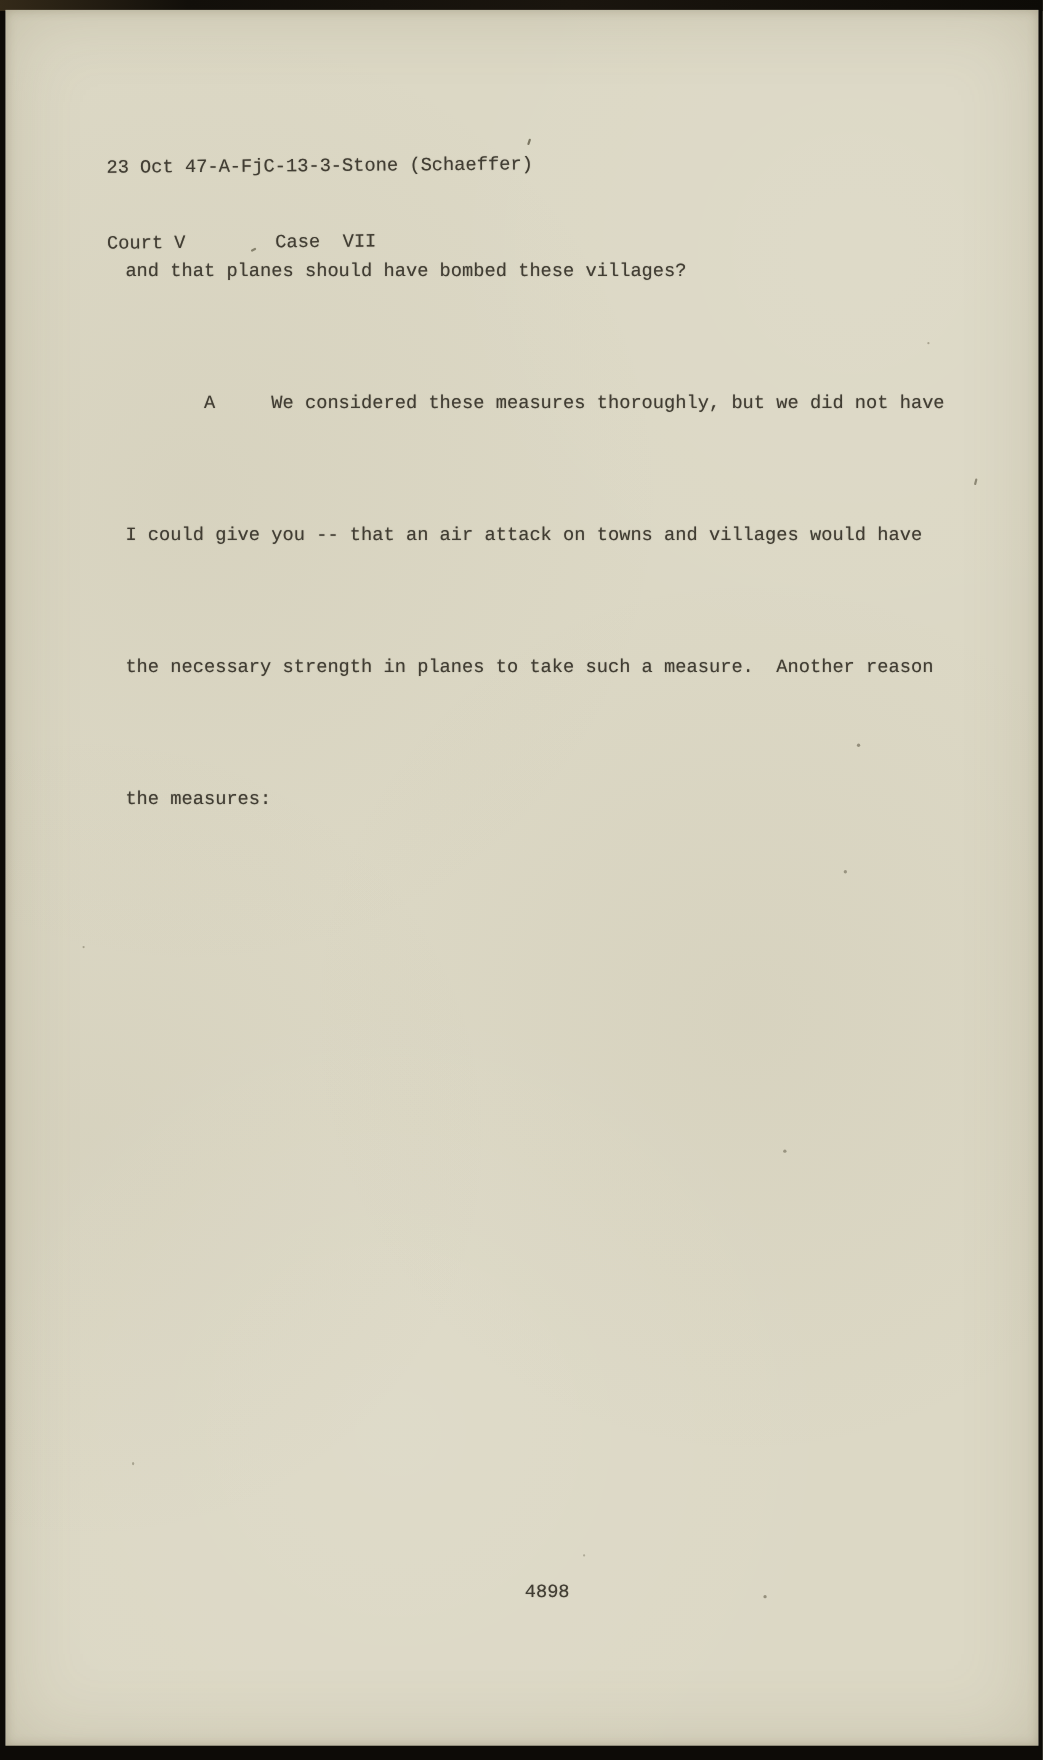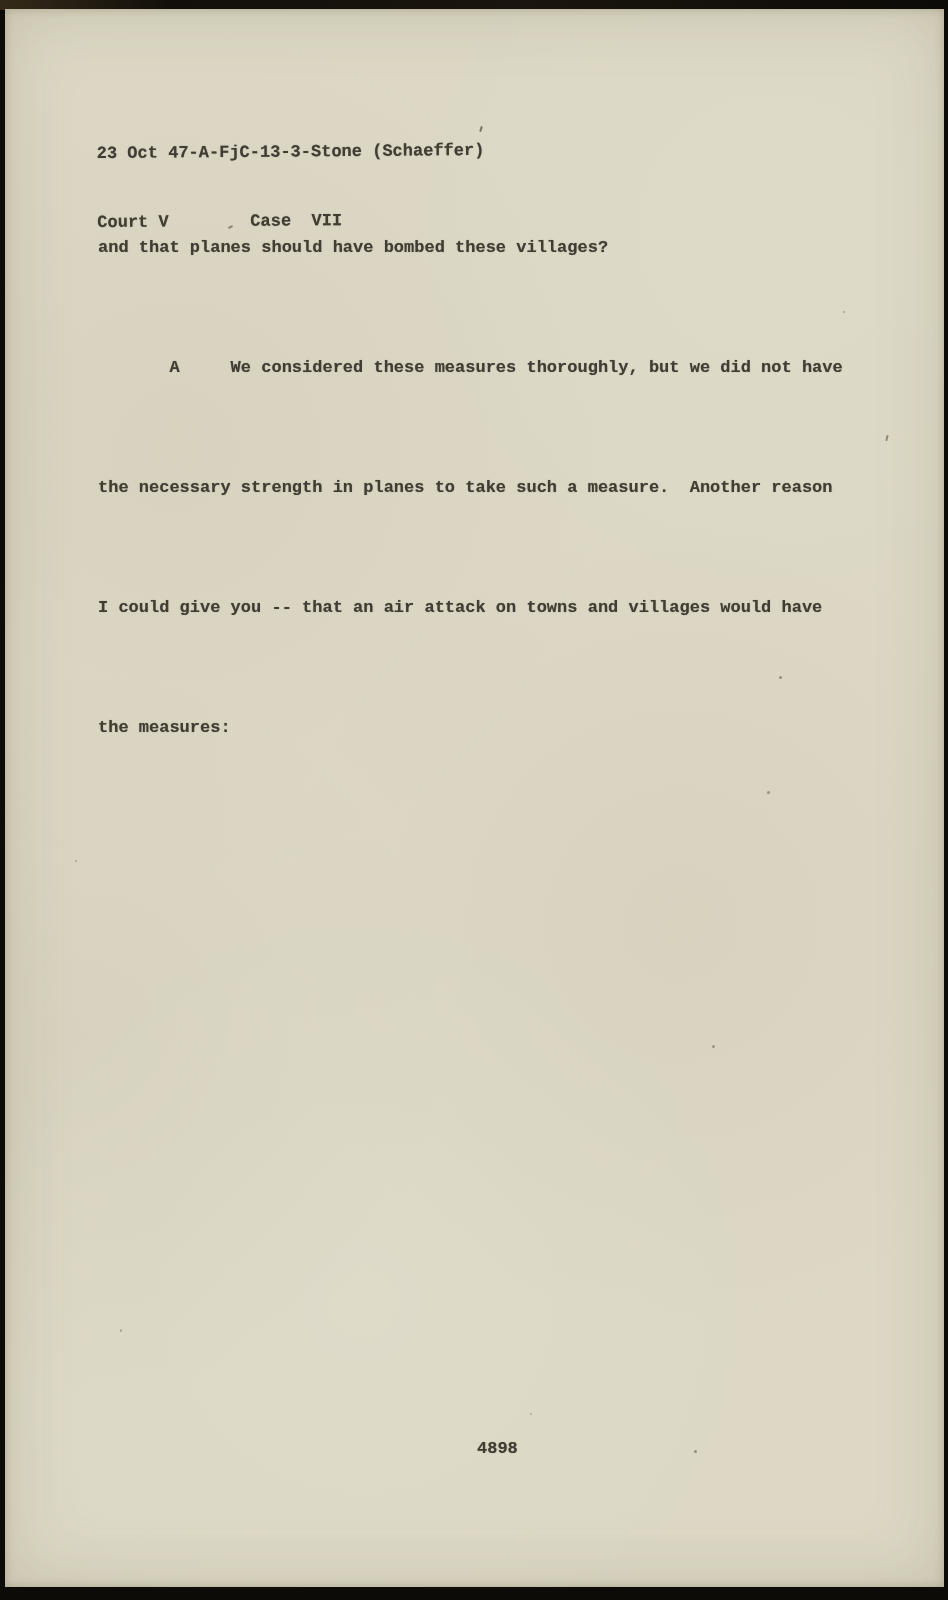--- a/index.html
+++ b/index.html
@@ -18,21 +18,20 @@
     position: absolute;
     left: 5px; top: 9px; right: 4px; bottom: 13px;
     background:
       radial-gradient(ellipse 120% 85% at 48% 40%, rgba(255,255,255,0.12), rgba(0,0,0,0) 65%),
       linear-gradient(180deg, #d7d2bf 0%, #dcd8c5 6%, #deda c8 50%, #dcd7c4 92%, #d3cebb 100%),
       var(--paper, #dcd8c5);
     background-color: var(--paper, #dcd8c5);
     box-shadow:
       inset 0 0 70px rgba(110, 98, 66, 0.20),
       inset 0 0 10px rgba(90, 78, 50, 0.28);
-    font-weight: bold;
   }
   .paper::before {
     content: "";
     position: absolute; inset: 0;
     background-image:
       radial-gradient(circle at 18% 28%, rgba(125,113,80,0.05), transparent 32%),
       radial-gradient(circle at 72% 58%, rgba(125,113,80,0.05), transparent 36%),
       radial-gradient(circle at 38% 82%, rgba(255,255,255,0.07), transparent 30%),
       radial-gradient(circle at 82% 14%, rgba(255,255,255,0.06), transparent 26%),
       radial-gradient(circle at 8% 65%, rgba(118,106,74,0.05), transparent 28%);
@@ -46,21 +45,21 @@
   }
   .header {
     position: absolute;
     left: 92px; top: 87px;
     line-height: 23px;
     transform: rotate(-0.45deg);
     transform-origin: 0 50%;
   }
   .body-lines {
     position: absolute;
-    left: 93px; top: 139px;
+    left: 109px; top: 139px;
     line-height: 40px;
   }
   .line { height: 40px; }
   .page-number {
     position: absolute;
     left: 472px; top: 1428px;
     line-height: 24px;
   }
   .speck {
     position: absolute;
@@ -77,22 +76,22 @@
 <div class="paper">
 
   <div class="header typewriter">
     <div class="header-line">23 Oct 47-A-FjC-13-3-Stone (Schaeffer)</div>
     <div class="header-line">Court V        Case  VII</div>
   </div>
 
   <div class="body-lines typewriter">
     <div class="line">and that planes should have bombed these villages?</div>
     <div class="line">       A     We considered these measures thoroughly, but we did not have</div>
+    <div class="line">I could give you -- that an air attack on towns and villages would have</div>
     <div class="line">the necessary strength in planes to take such a measure.  Another reason</div>
-    <div class="line">I could give you -- that an air attack on towns and villages would have</div>
     <div class="line">the measures:</div>
   </div>
 
   <div class="page-number typewriter">4898</div>
 
   <div class="speck" style="left:475px; top:117px; width:2px; height:6px; border-radius:2px; transform:rotate(18deg); opacity:.75;"></div>
   <div class="speck" style="left:223px; top:217px; width:5px; height:2px; border-radius:2px; transform:rotate(-28deg); opacity:.65;"></div>
   <div class="speck" style="left:881px; top:426px; width:2px; height:6px; border-radius:2px; transform:rotate(14deg); opacity:.6;"></div>
   <div class="speck" style="left:774px; top:667px; width:3px; height:3px; opacity:.55;"></div>
   <div class="speck" style="left:762px; top:782px; width:3px; height:3px; opacity:.5;"></div>

